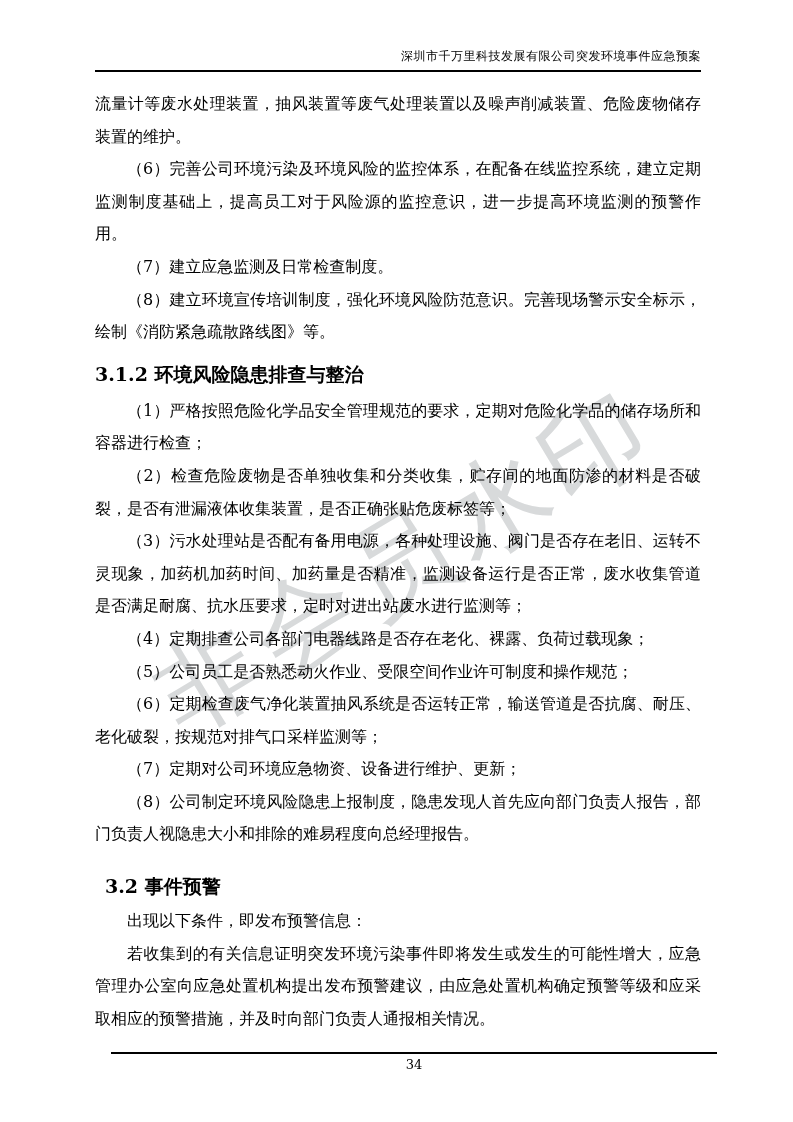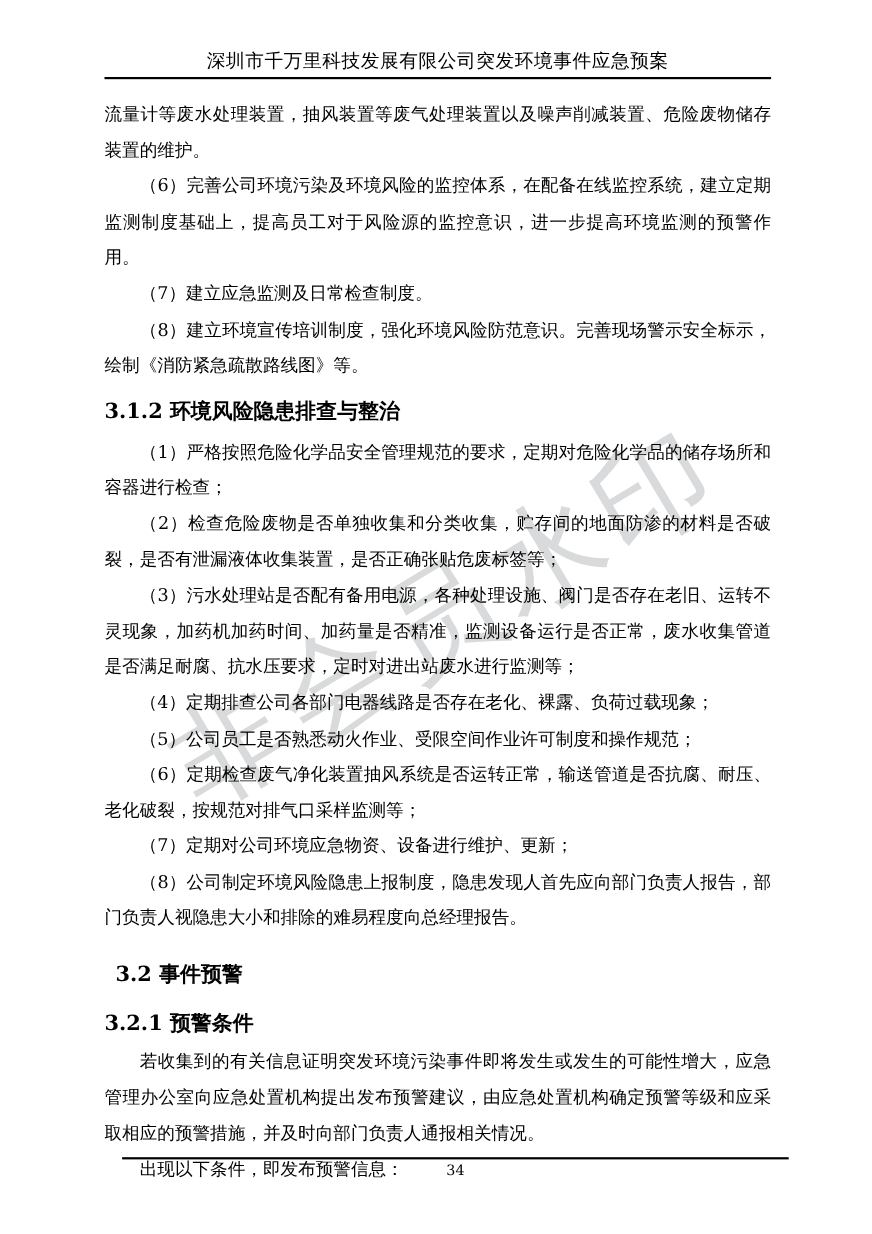--- a/index.html
+++ b/index.html
@@ -37,22 +37,22 @@
     position: absolute;
     left: 95px;
     top: 0;
     width: 606px;
     z-index: 1;
   }
   .doc-header {
     padding-top: 47px;
   }
   .doc-header-title {
-    text-align: center;
-    font-size: 17px;
+    text-align: right;
+    font-size: 12px;
     line-height: 18px;
     letter-spacing: 0.5px;
     font-family: Liberation Serif, serif;
   }
   .doc-header-rule {
     border-bottom: 2px solid #000000;
     margin-top: 5px;
     height: 0;
   }
   .doc-body {
@@ -127,24 +127,23 @@
       <p class="para">（1）严格按照危险化学品安全管理规范的要求，定期对危险化学品的储存场所和容器进行检查；</p>
       <p class="para">（2）检查危险废物是否单独收集和分类收集，贮存间的地面防渗的材料是否破裂，是否有泄漏液体收集装置，是否正确张贴危废标签等；</p>
       <p class="para">（3）污水处理站是否配有备用电源，各种处理设施、阀门是否存在老旧、运转不灵现象，加药机加药时间、加药量是否精准，监测设备运行是否正常，废水收集管道是否满足耐腐、抗水压要求，定时对进出站废水进行监测等；</p>
       <p class="para">（4）定期排查公司各部门电器线路是否存在老化、裸露、负荷过载现象；</p>
       <p class="para">（5）公司员工是否熟悉动火作业、受限空间作业许可制度和操作规范；</p>
       <p class="para">（6）定期检查废气净化装置抽风系统是否运转正常，输送管道是否抗腐、耐压、老化破裂，按规范对排气口采样监测等；</p>
       <p class="para">（7）定期对公司环境应急物资、设备进行维护、更新；</p>
       <p class="para">（8）公司制定环境风险隐患上报制度，隐患发现人首先应向部门负责人报告，部门负责人视隐患大小和排除的难易程度向总经理报告。</p>
 
       <div class="heading h-32">3.2 事件预警</div>
-      <div class="heading h-321">3.2.1 预警条件</div>
 
+      <p class="para">出现以下条件，即发布预警信息：</p>
       <p class="para">若收集到的有关信息证明突发环境污染事件即将发生或发生的可能性增大，应急管理办公室向应急处置机构提出发布预警建议，由应急处置机构确定预警等级和应采取相应的预警措施，并及时向部门负责人通报相关情况。</p>
-      <p class="para">出现以下条件，即发布预警信息：</p>
     </div>
 
   </div>
 
   <div class="doc-footer">
     <div class="doc-footer-rule"></div>
     <div class="page-number">34</div>
   </div>
 
 </div>

